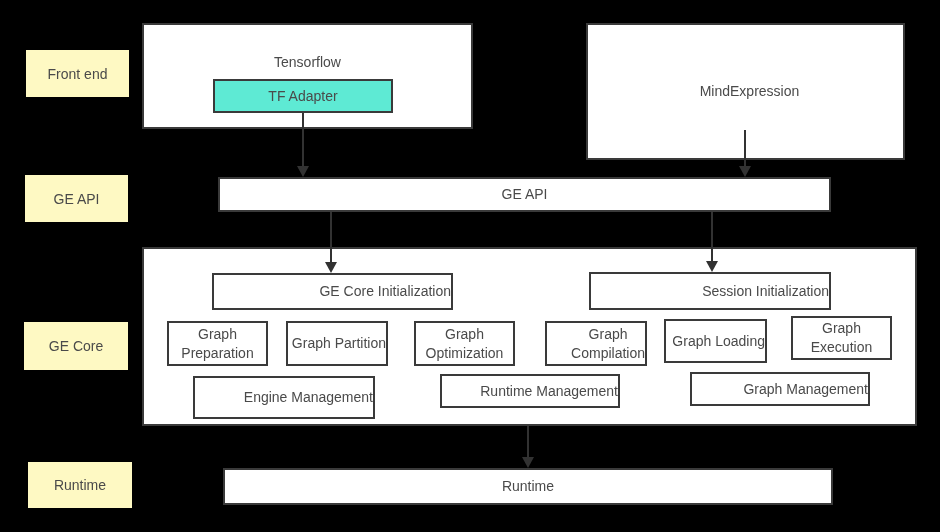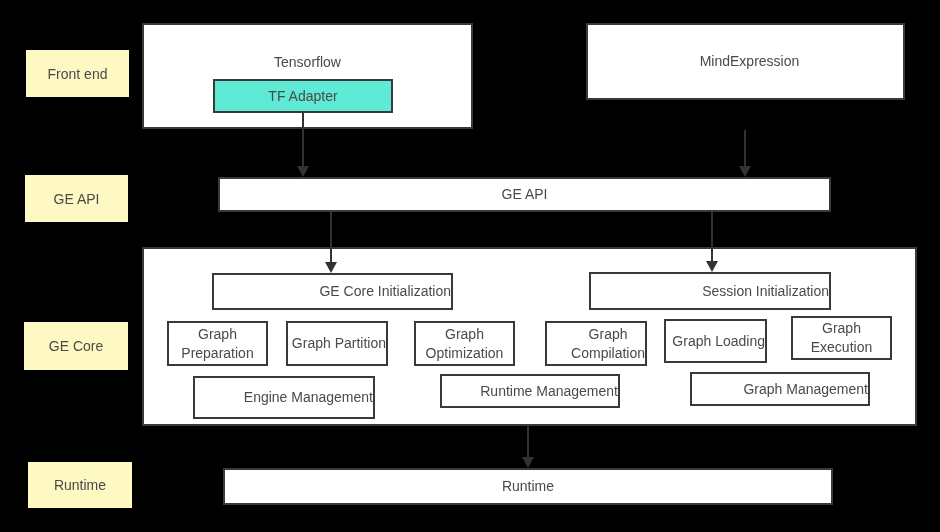--- a/index.html
+++ b/index.html
@@ -54,21 +54,21 @@
     text-align: center;
   }
   #box-tfadapter {
     position: absolute;
     left: 69px; top: 54px;
     width: 180px; height: 34px;
     background: #5eead4;
     border: 2px solid #3a3a3a;
     box-sizing: border-box;
   }
-  #box-mindexpression { left: 586px; top: 23px; width: 319px; height: 77px; padding-left: 8px; }
+  #box-mindexpression { left: 586px; top: 23px; width: 319px; height: 137px; padding-left: 8px; }
 
   
   #bar-geapi { left: 218px; top: 177px; width: 613px; height: 35px; }
 
   
   #box-gecore { left: 142px; top: 247px; width: 775px; height: 179px; }
   #box-gecore .box { border-width: 2px; justify-content: flex-end; }
   #b-gecoreinit  { left: 68px;  top: 24px;  width: 241px; height: 37px; }
   #b-sessioninit { left: 445px; top: 23px;  width: 242px; height: 38px; }
   #b-mod-0 { left: 23px;  top: 72px; width: 101px; height: 45px; }

